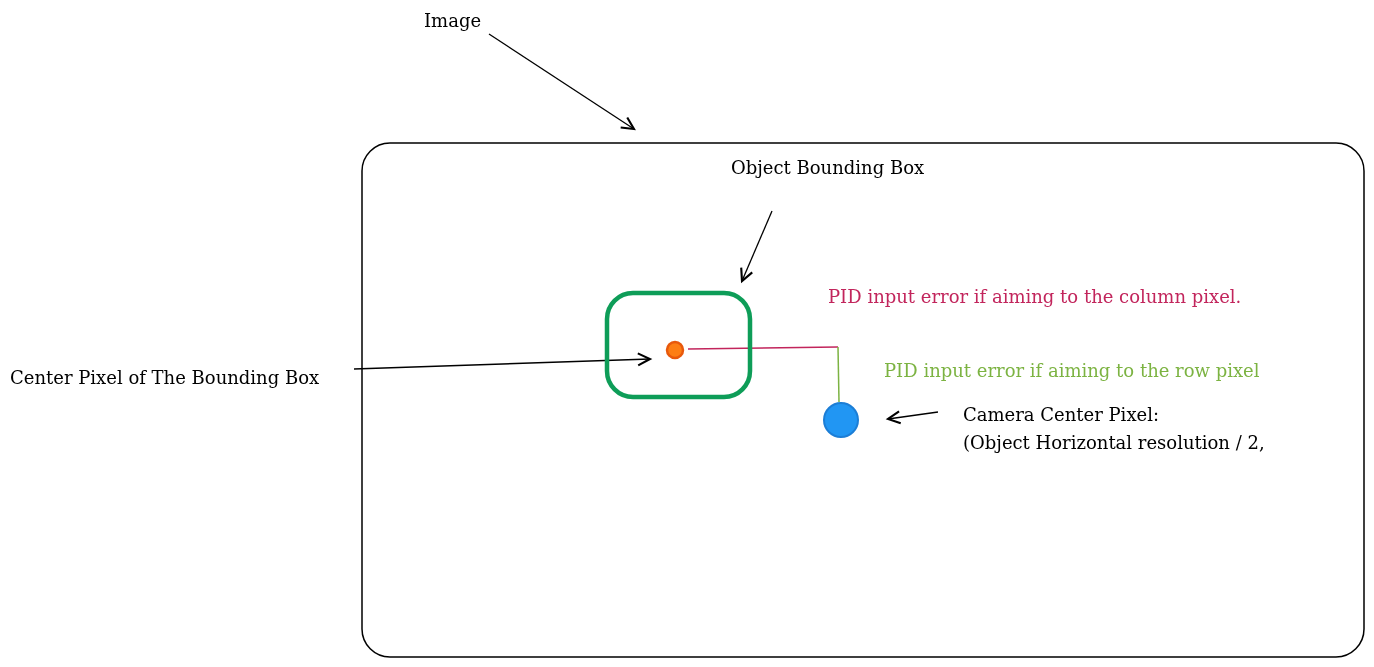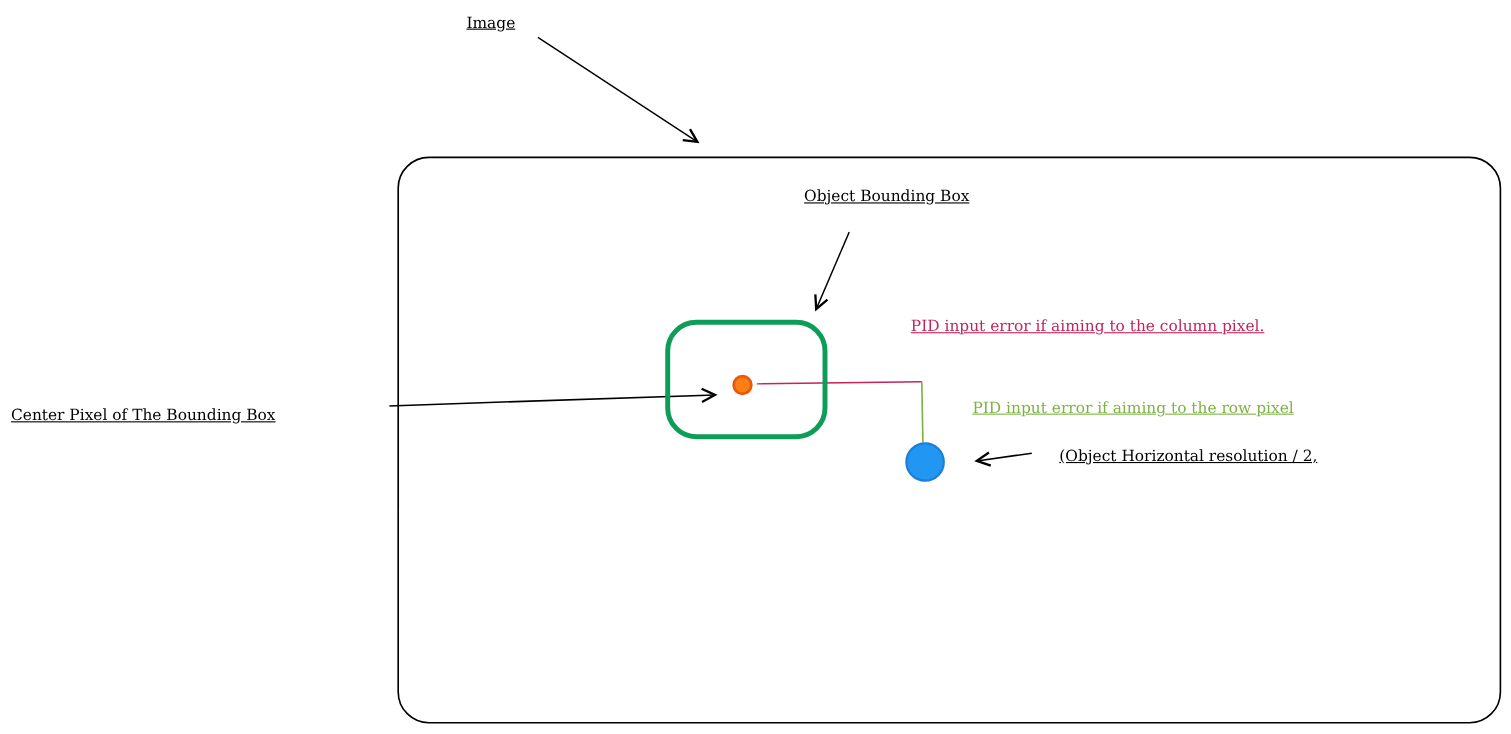--- a/index.html
+++ b/index.html
@@ -18,27 +18,26 @@
   }
   #diagram-svg {
     position: absolute;
     left: 0;
     top: 0;
     width: 1374px;
     height: 667px;
   }
   .lbl {
     position: absolute;
-    font-size: 14px;
+    font-size: 18px;
     line-height: 22px;
     white-space: nowrap;
-    text-decoration: underline;
   }
   .lbl-image        { left: 424px; top: 10px; }
-  .lbl-bbox         { left: 731px; top: 168px; }
+  .lbl-bbox         { left: 731px; top: 157px; }
   .lbl-center-pixel { left: 10px;  top: 367px; }
   .lbl-pid-column   { left: 828px; top: 286px; color: var(--pid-column, #c2255c); }
   .lbl-pid-row      { left: 884px; top: 360px; color: var(--pid-row, #7cb342); }
   .lbl-camera       { left: 963px; top: 401px; line-height: 28px; }
 </style>
 </head>
 <body>
 
 <div id="stage">
 
@@ -74,16 +73,17 @@
 
   <div class="lbl lbl-bbox">Object Bounding Box</div>
 
   <div class="lbl lbl-center-pixel">Center Pixel of The Bounding Box</div>
 
   <div class="lbl lbl-pid-column">PID input error if aiming to the column pixel.</div>
 
   <div class="lbl lbl-pid-row">PID input error if aiming to the row pixel</div>
 
   <div class="lbl lbl-camera">
+    <div>Camera Center Pixel:</div>
     <div>(Object Horizontal resolution / 2,</div>
   </div>
 
 </div>
 
 </body></html>

